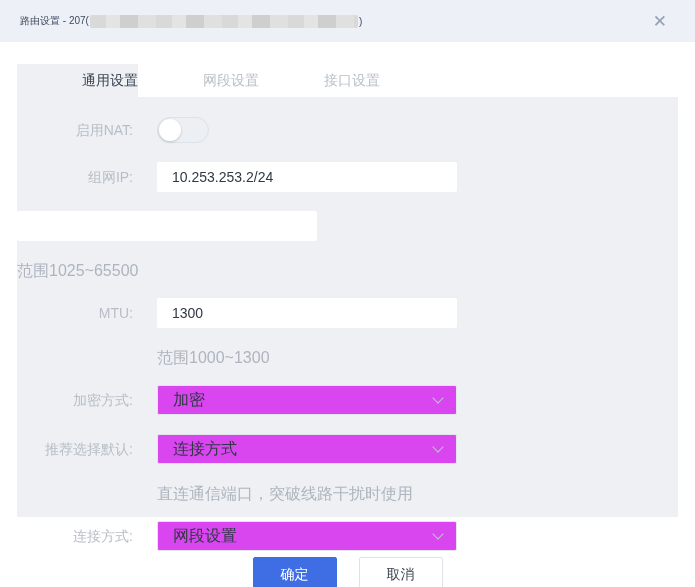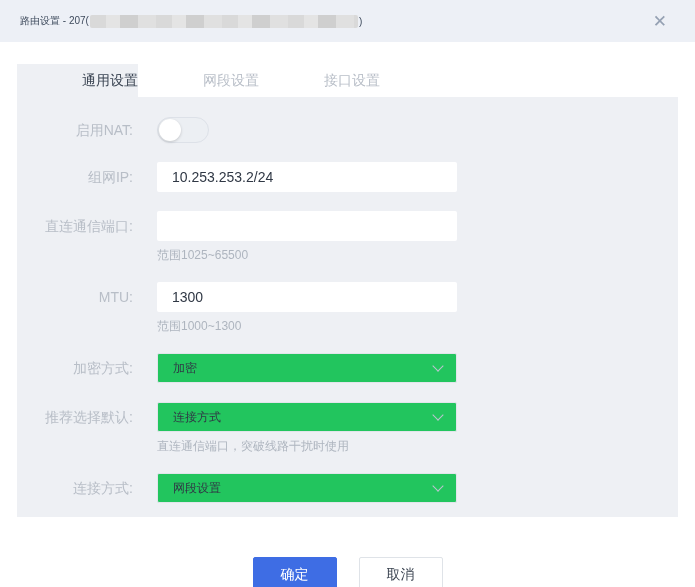--- a/index.html
+++ b/index.html
@@ -32,24 +32,24 @@
     padding-top:20px;}
   .row{display:flex;align-items:flex-start;margin-bottom:19px;}
   .lbl{width:140px;padding-right:24px;text-align:right;font-size:14px;color:var(--label);
     line-height:30px;flex:none;}
   .row.toggle-row .lbl{line-height:26px;}
   .ctl{width:300px;flex:none;}
 
   .txt{width:300px;height:30px;border:none;border-radius:2px;background:#fff;outline:none;
     padding:0 15px;font-size:14px;color:var(--text);font-family:inherit;}
 
-  .hint{margin-top:6px;font-size:12px;line-height:16px;color:var(--hint);}
+  .hint{margin-top:22px;font-size:16px;line-height:16px;color:var(--hint);}
 
   .select{position:relative;width:300px;height:30px;border:1px solid var(--border);border-radius:2px;
-    background:#22c55e;display:flex;align-items:center;padding:0 30px 0 15px;font-size:12px;
+    background:#d946ef;display:flex;align-items:center;padding:0 30px 0 15px;font-size:16px;
     color:var(--text);cursor:pointer;}
   .chev{position:absolute;right:14px;top:50%;width:8px;height:8px;margin-top:-6px;
     border-right:1.5px solid #bcc3cf;border-bottom:1.5px solid #bcc3cf;transform:rotate(45deg);}
 
   .toggle{position:relative;width:52px;height:26px;border-radius:13px;background:#eceff3;
     border:1px solid #dde1e8;cursor:pointer;}
   .knob{position:absolute;left:1px;top:1px;width:22px;height:22px;border-radius:50%;background:#fff;
     box-shadow:0 1px 3px rgba(0,0,0,.18);transition:left .2s;}
 
   
@@ -86,21 +86,20 @@
     </div>
 
     <div class="row">
       <label class="lbl">组网IP:</label>
       <div class="ctl">
         <input class="txt" value="10.253.253.2/24" style="">
       </div>
     </div>
 
     <div class="row">
-      <label class="lbl">直连通信端口:</label>
       <div class="ctl">
         <input class="txt" value="" style="">
         <div class="hint">范围1025~65500</div>
       </div>
     </div>
 
     <div class="row">
       <label class="lbl">MTU:</label>
       <div class="ctl">
         <input class="txt" value="1300" style="">

